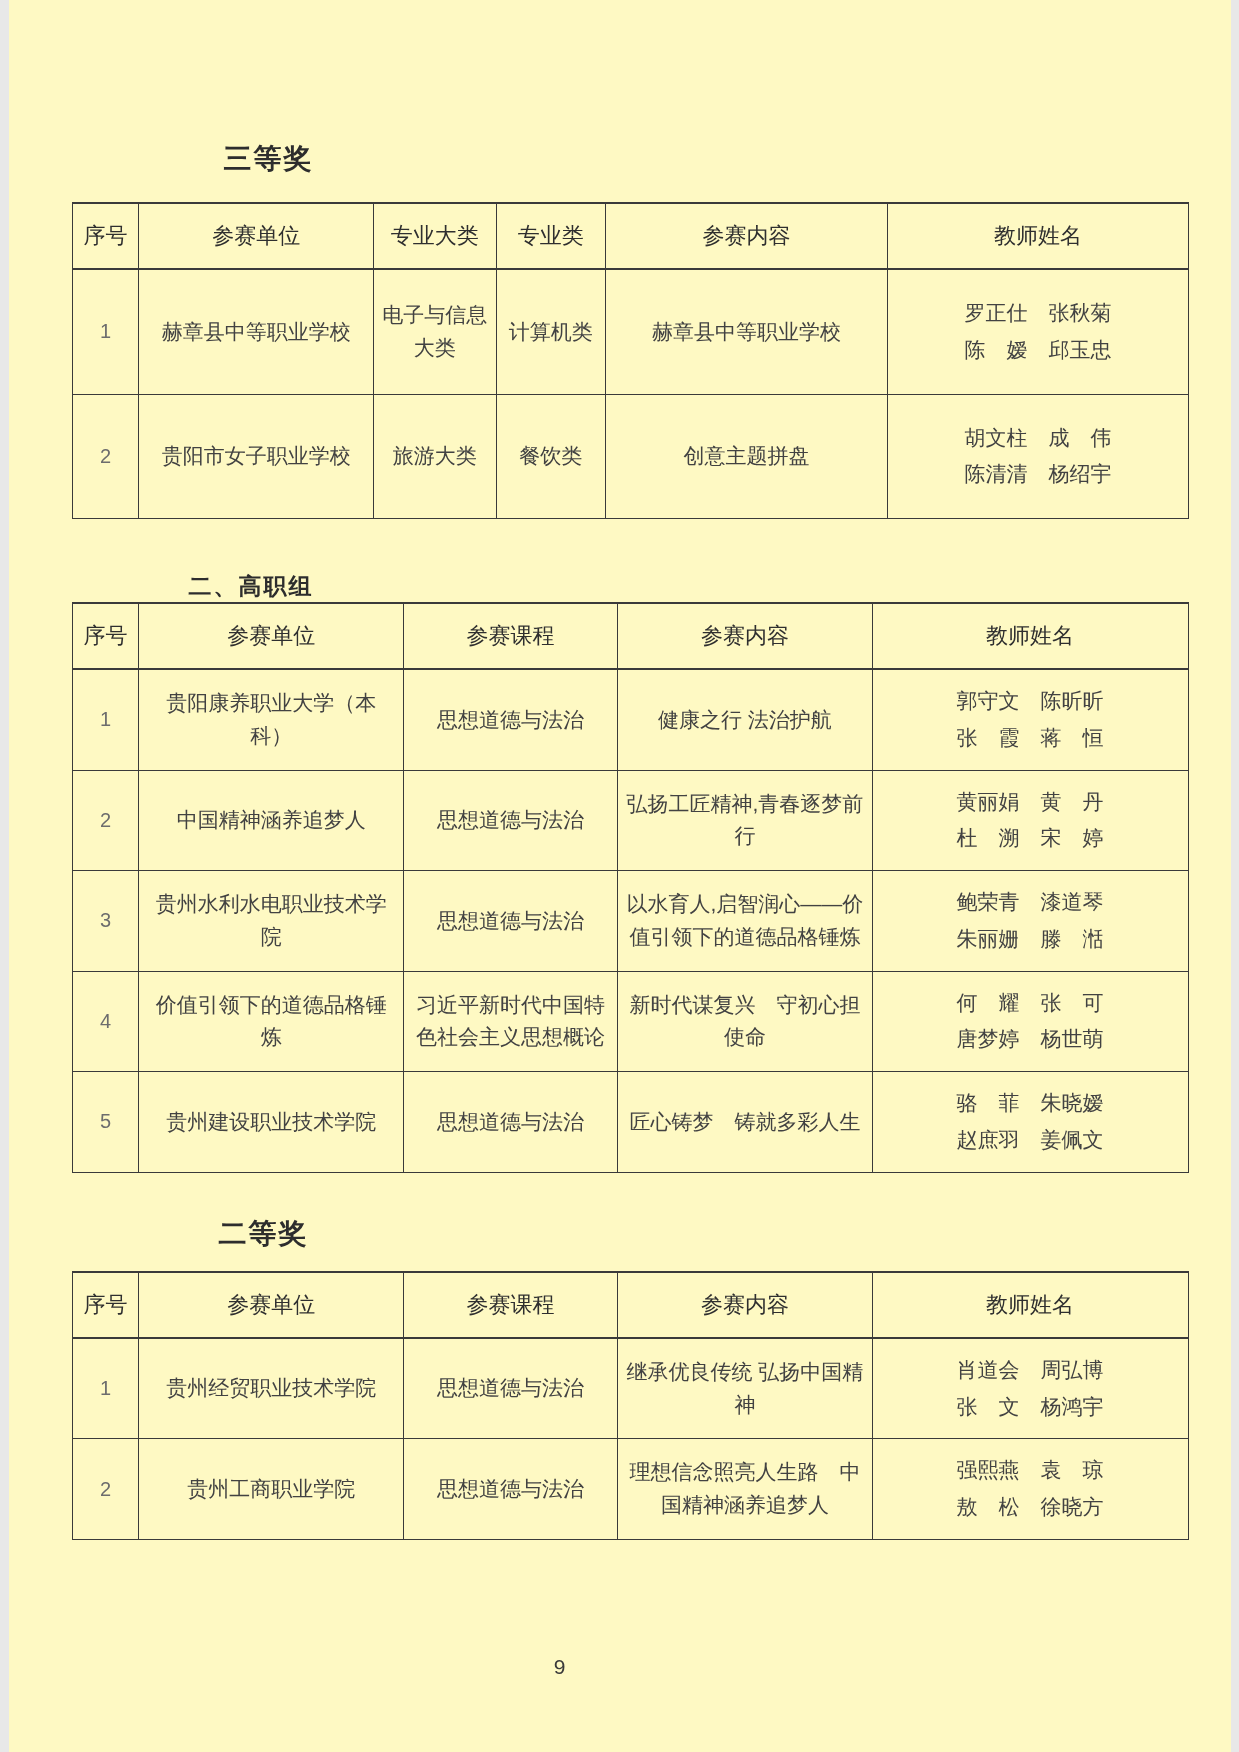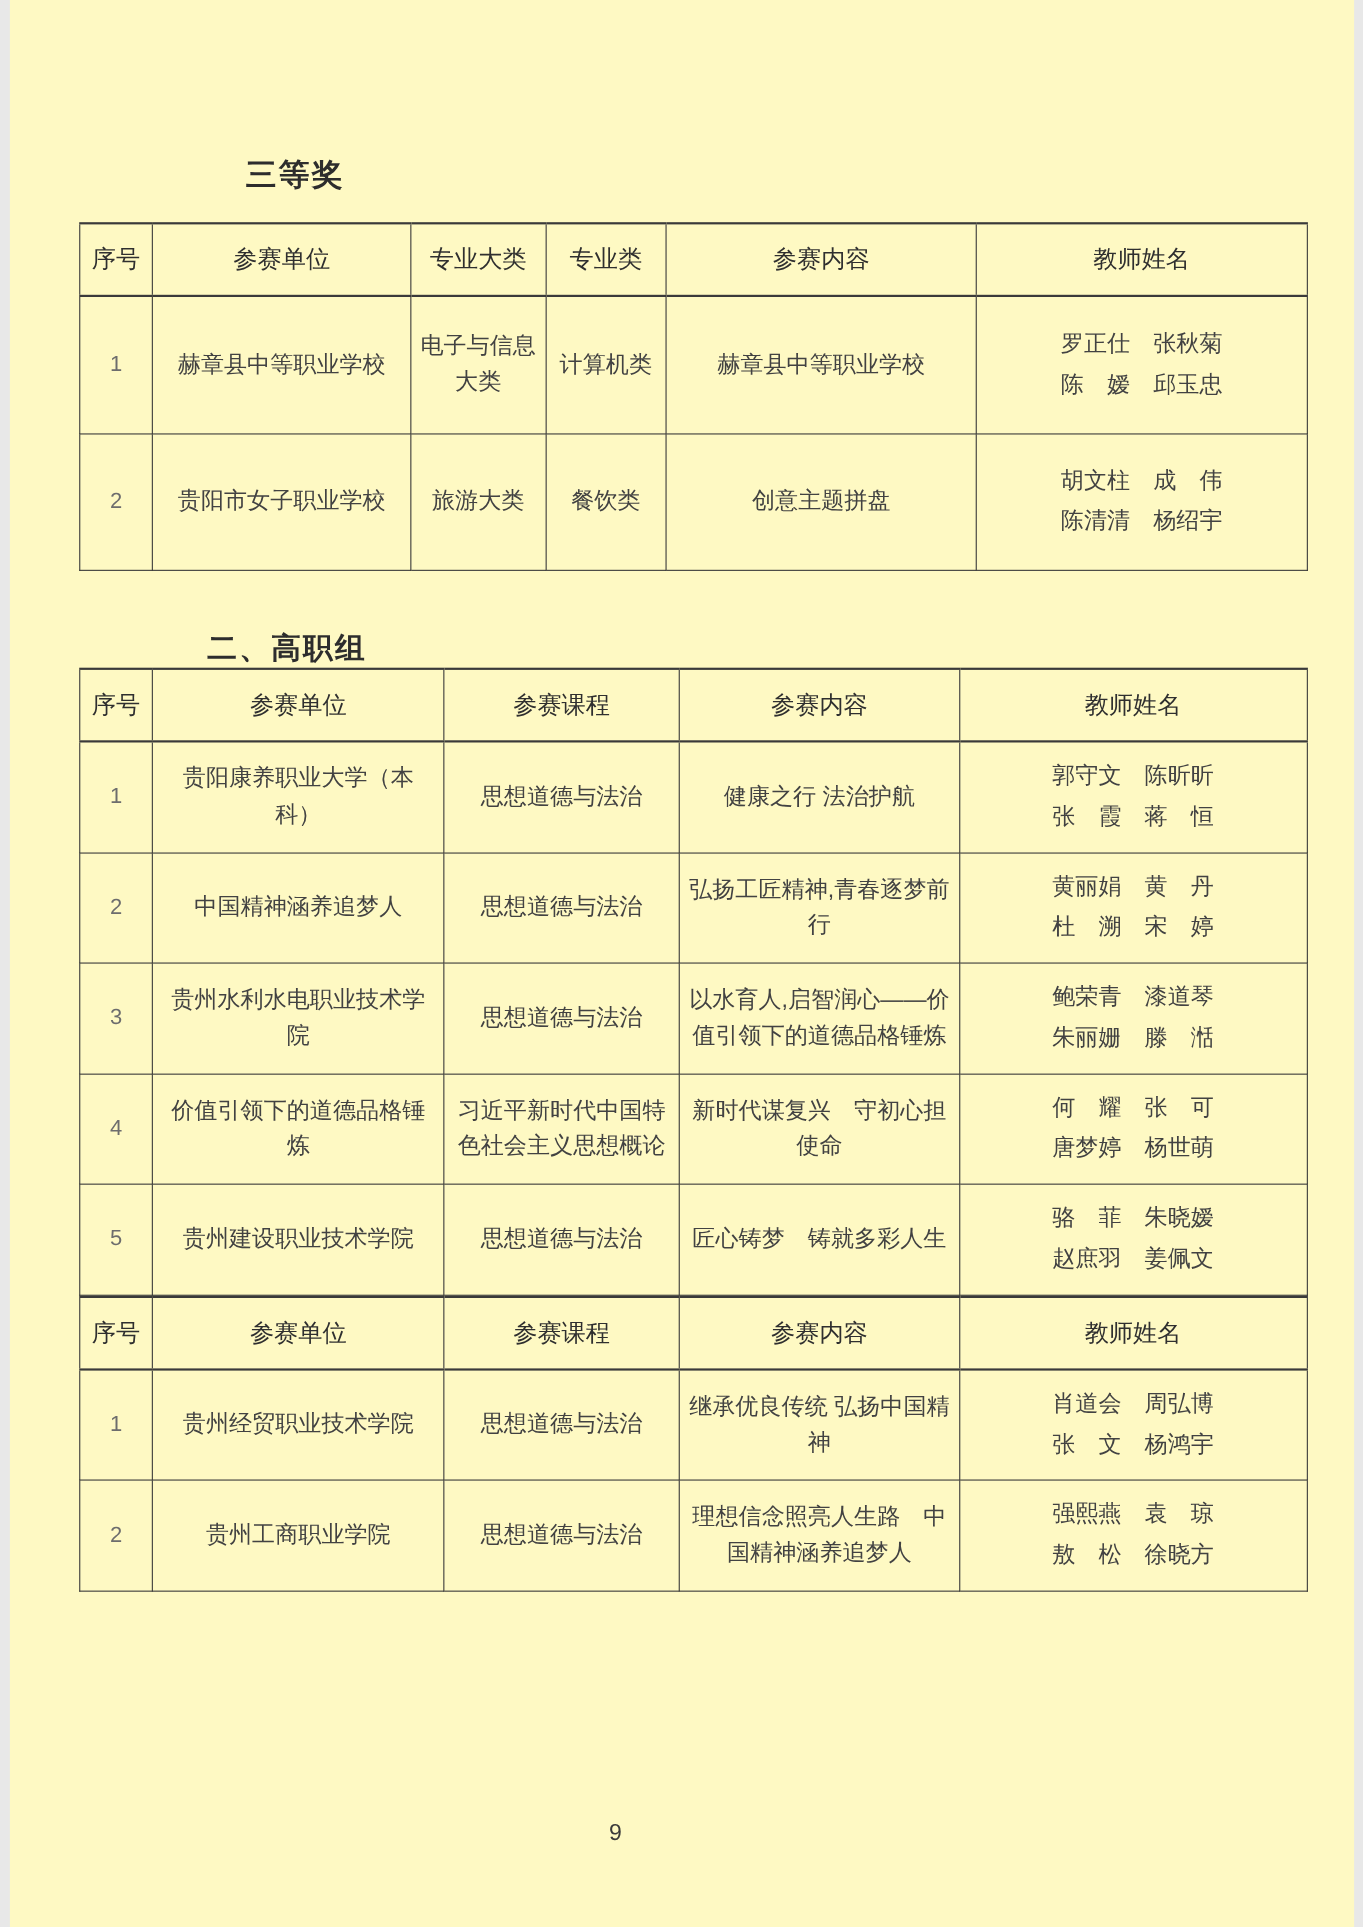--- a/index.html
+++ b/index.html
@@ -11,21 +11,21 @@
     height: 1752px;
     margin: 0 auto;
     background: #fef9c3;
     color: #3c3c3c;
     overflow: hidden;
   }
   .content { position: absolute; left: 63px; top: 0; width: 1117px; }
 
   .heading { font-weight: bold; color: #2d2d2d; letter-spacing: 2px; }
   .h-prize { font-size: 28px; }
-  .h-group { font-size: 27px; }
+  .h-group { font-size: 23px; }
   .h-sub   { font-size: 29px; }
 
   .h-third   { margin: 140px 0 24px 152px; }
   .h-group-2 { margin: 52px 0 0 117px; }
   .h-sub-1   { margin: 22px 0 0 117px; }
   .h-first   { margin: 30px 0 18px 152px; }
   .h-second  { margin: 42px 0 18px 147px; }
 
   table.award {
     width: 1117px;
@@ -163,20 +163,21 @@
           <tr>
             <td>5</td>
             <td>贵州建设职业技术学院</td>
             <td>思想道德与法治</td>
             <td>匠心铸梦　铸就多彩人生</td>
             <td class="names"><div>骆　菲　朱晓嫒</div><div>赵庶羽　姜佩文</div></td>
           </tr>
         </tbody>
       </table>
 
+    <div class="heading h-prize h-second">二等奖</div>
 
     <table class="award tbl-c">
         <colgroup>
           <col style="width: 6%;">
           <col style="width: 23.7%;">
           <col style="width: 19.2%;">
           <col style="width: 22.8%;">
           <col style="width: 28.3%;">
         </colgroup>
         <thead>

